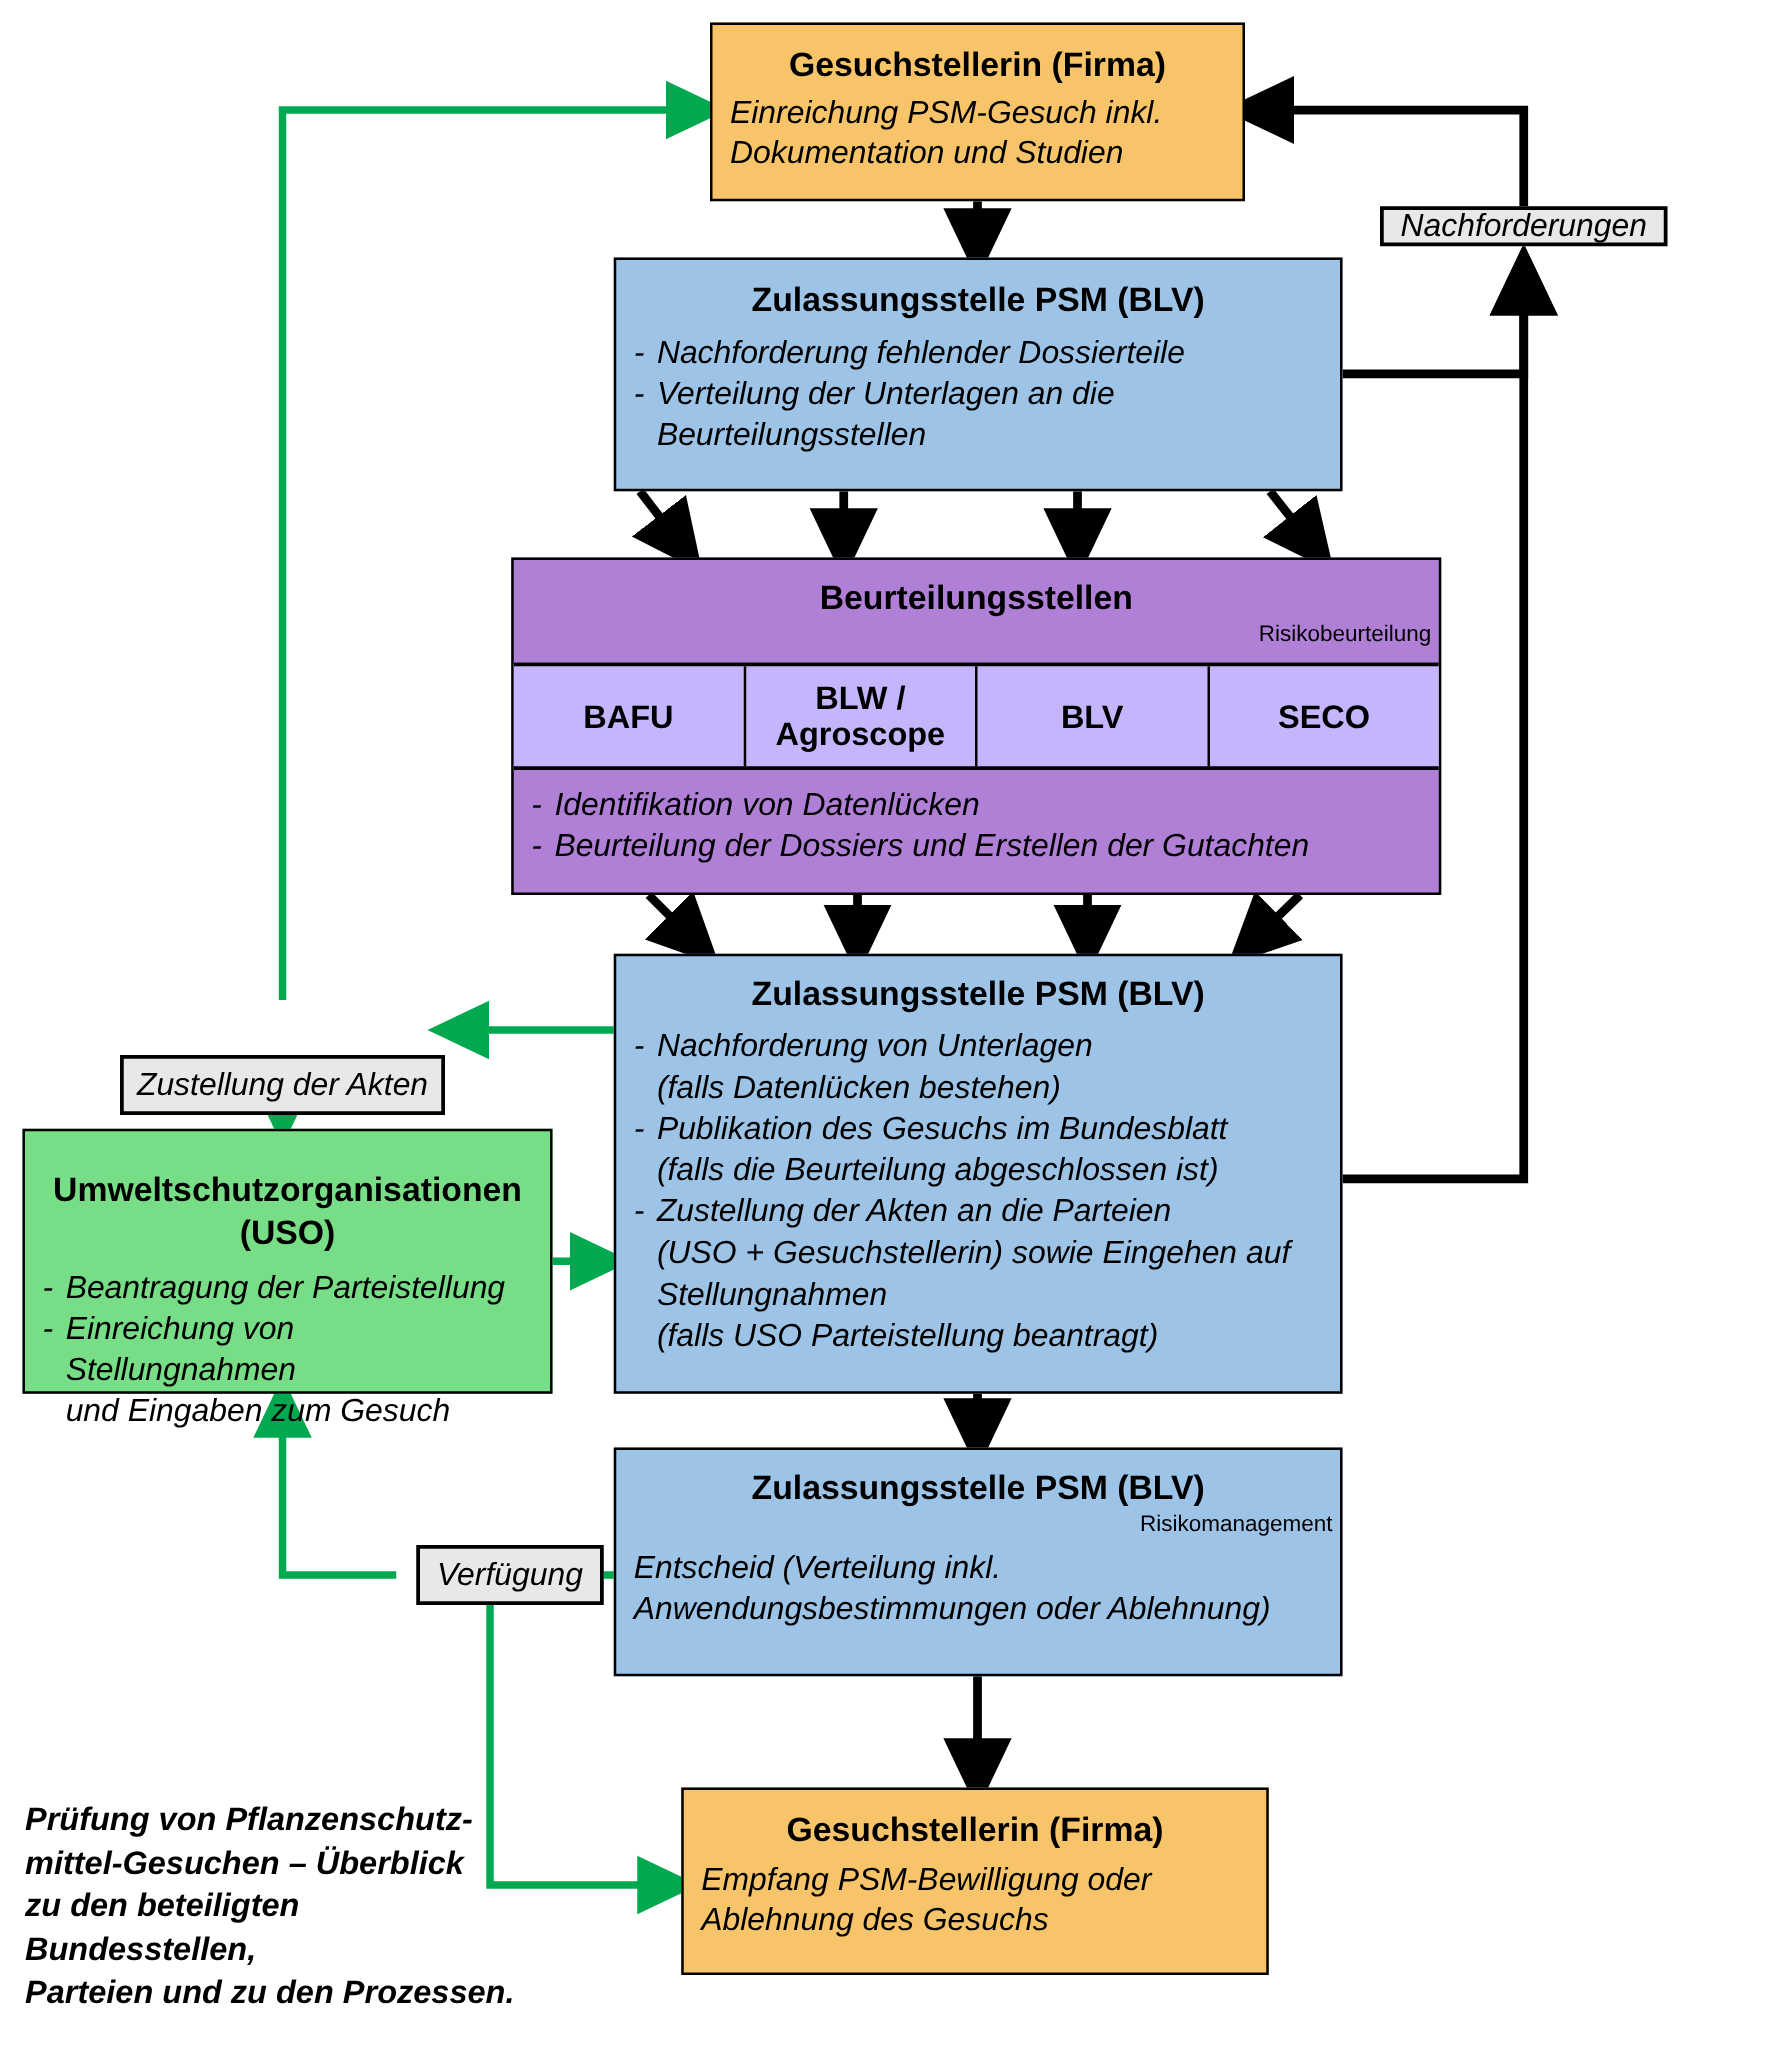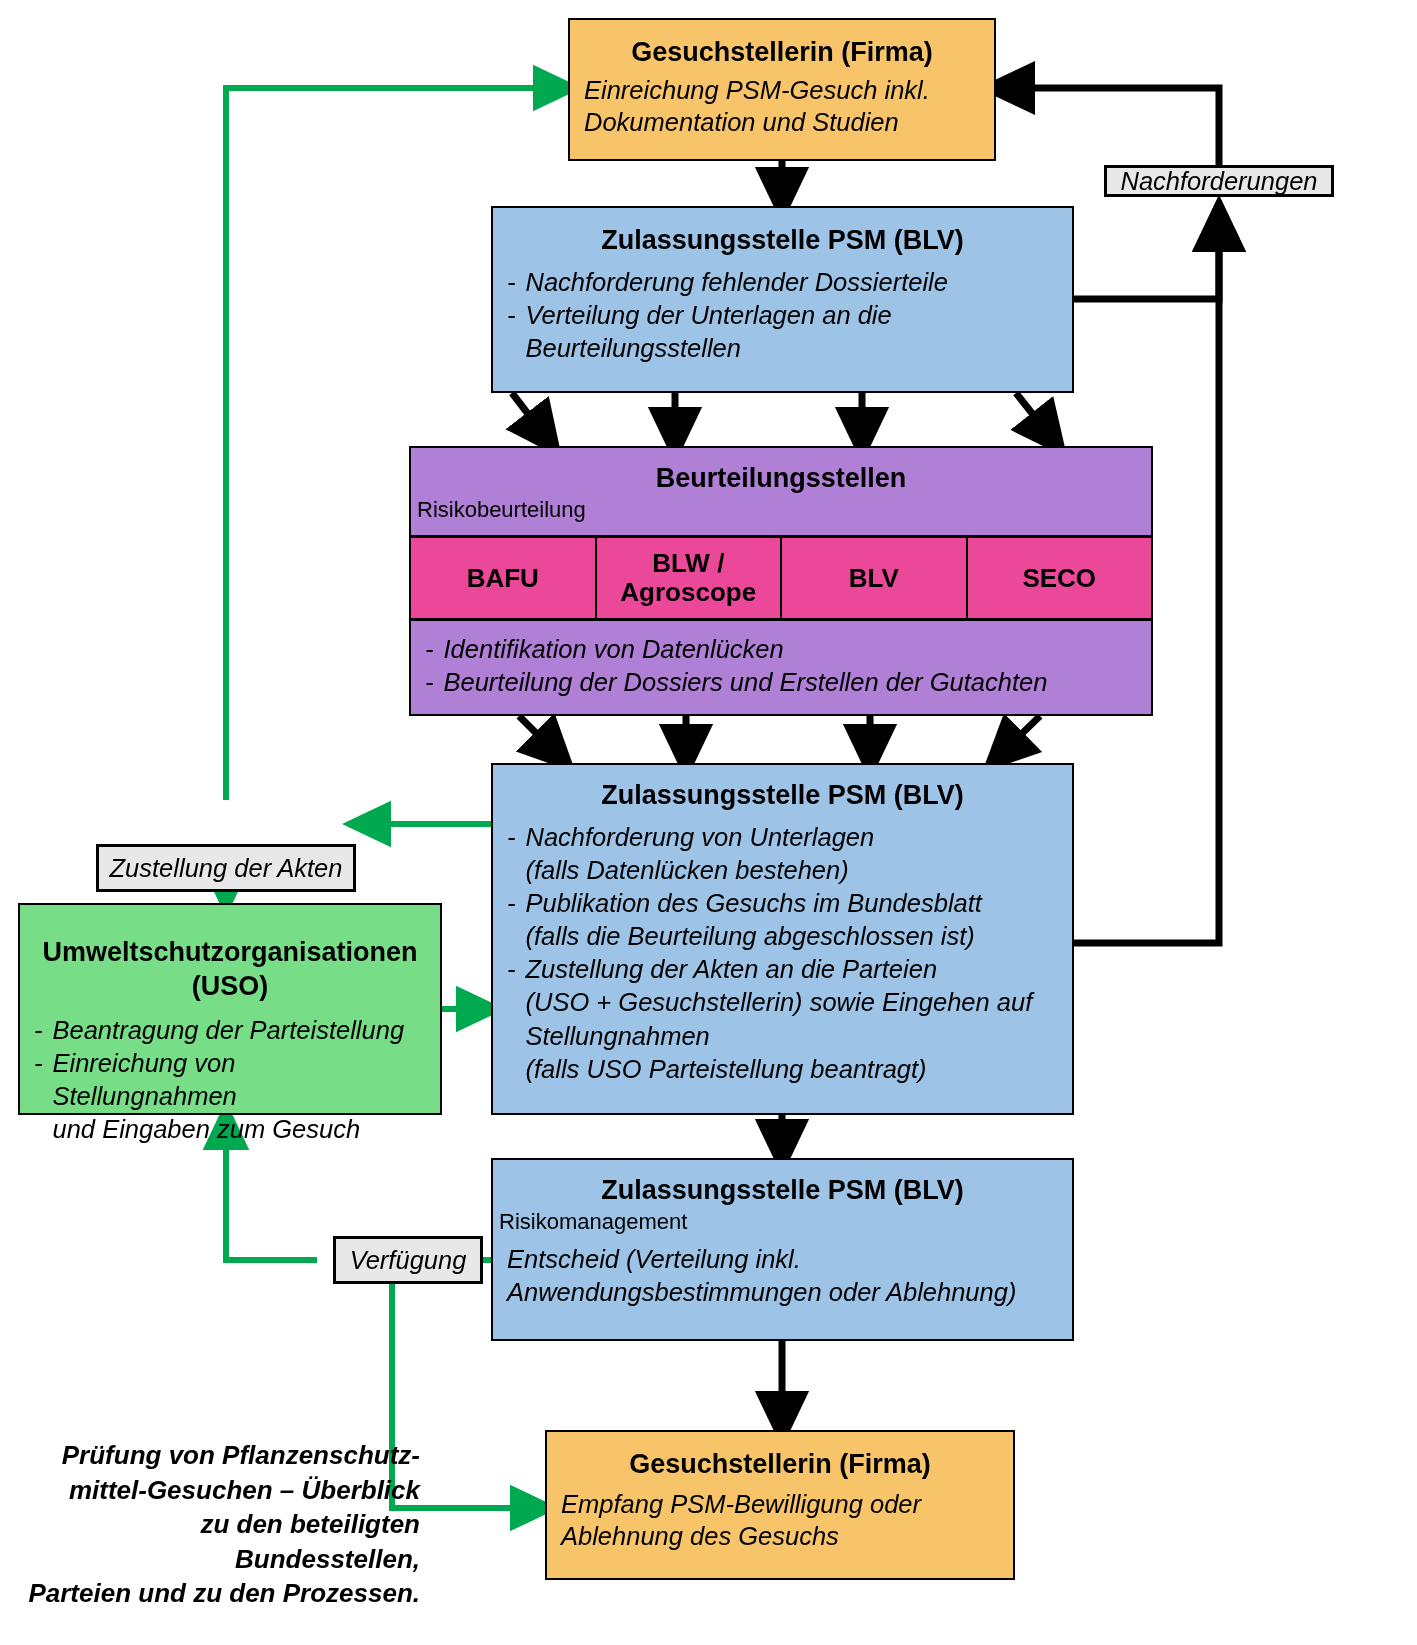--- a/index.html
+++ b/index.html
@@ -34,23 +34,23 @@
     font-weight: bold;
     font-style: normal;
     font-size: 27px;
     line-height: 1.25;
     text-align: center;
     padding: 0 6px;
   }
   .box-sub {
     font-weight: normal;
     font-style: normal;
-    font-size: 22px;
+    font-size: 18px;
     line-height: 1.25;
-    text-align: left;
+    text-align: right;
     padding: 0 6px;
   }
   .box-body {
     font-style: italic;
     font-size: 25.5px;
     line-height: 1.28;
     text-align: left;
     padding: 0 14px;
   }
   .bullets {
@@ -87,21 +87,21 @@
     flex-direction: column;
   }
   #assessment-head {
     padding-top: 14px;
     padding-bottom: 12px;
   }
   #assessment-agencies {
     display: flex;
     border-top: 3px solid #000;
     border-bottom: 3px solid #000;
-    background: #ec4899;
+    background: #c4b5fd;
     height: 80px;
   }
   .agency {
     flex: 1 1 0;
     border-right: 2px solid #000;
     display: flex;
     align-items: center;
     justify-content: center;
     font-weight: bold;
     font-size: 26px;
@@ -150,21 +150,21 @@
   #tag-zustellung      { left: 96px;  top: 844px; width: 260px; height: 48px; }
   #tag-verfuegung      { left: 317px; top: 1236px; width: 150px; height: 48px; margin-left: 16px; }
 
   #caption {
     position: absolute;
     left: 20px; top: 1438px; width: 400px;
     font-weight: bold;
     font-style: italic;
     font-size: 26px;
     line-height: 1.33;
-    text-align: right;
+    text-align: left;
     white-space: pre-line;
     z-index: 5;
   }
 </style>
 </head>
 <body>
 
 <div id="canvas">
 
   <svg id="arrows" viewBox="0 0 1417 1645" xmlns="http://www.w3.org/2000/svg">

